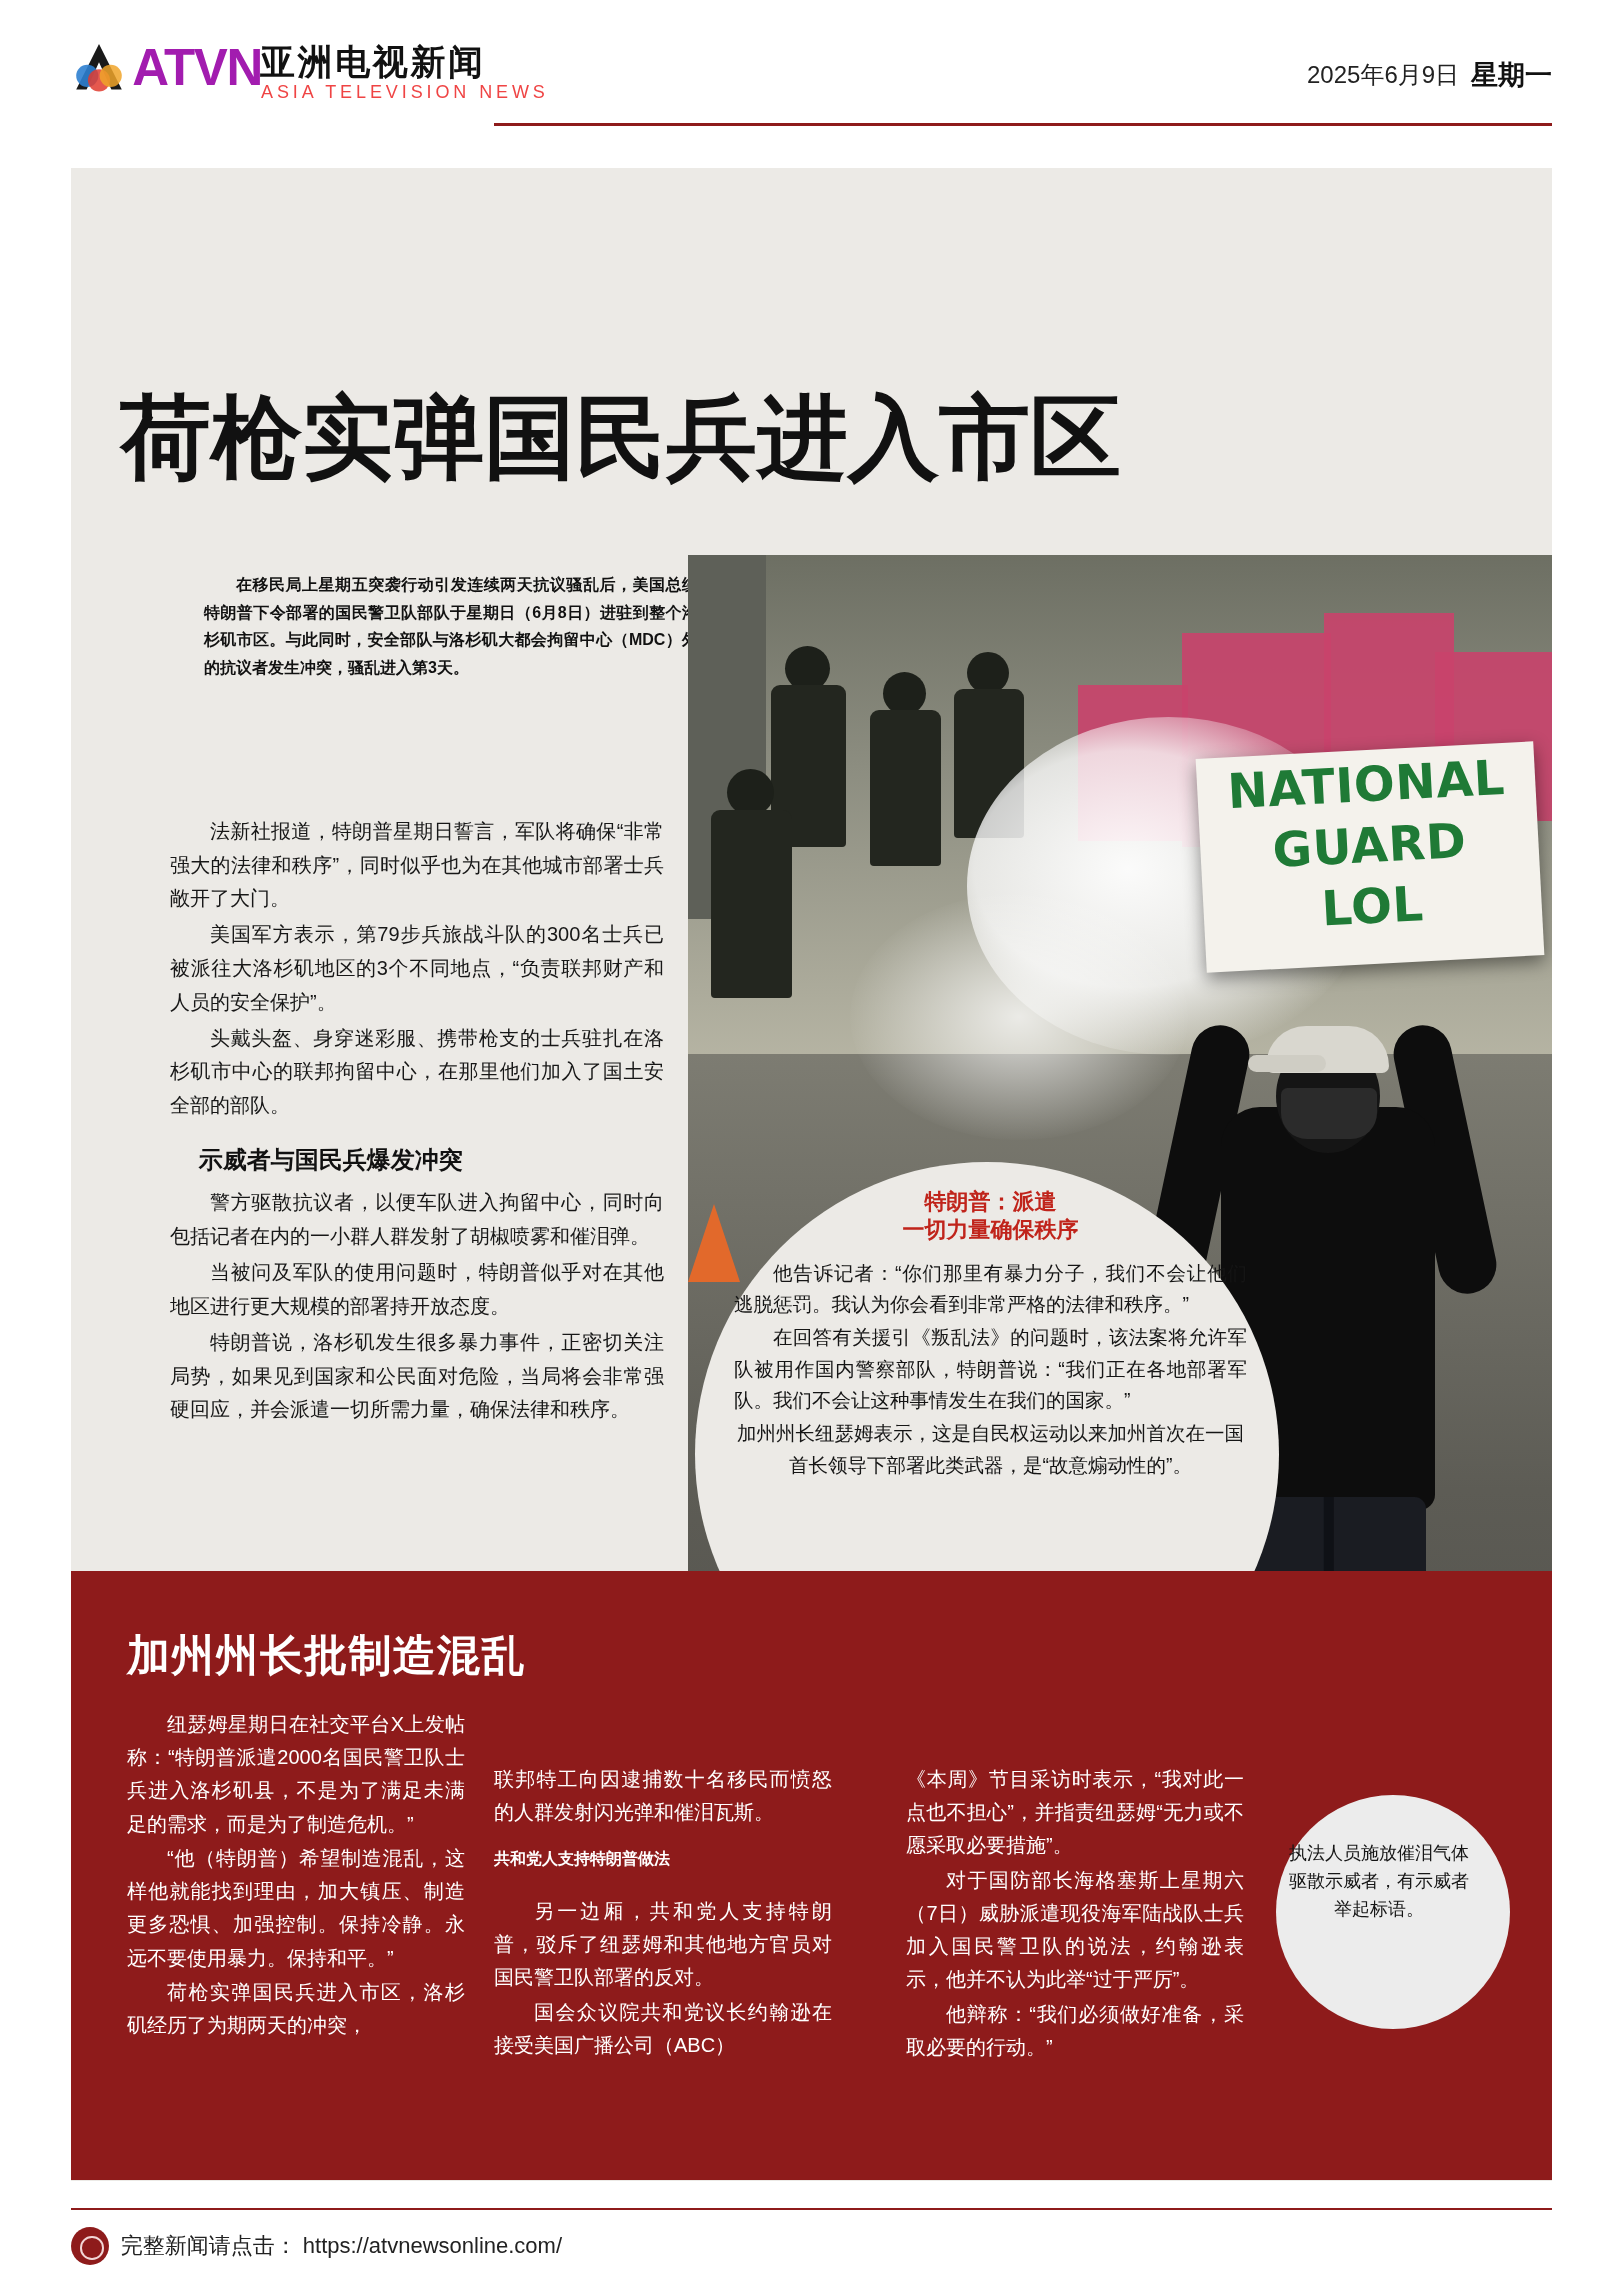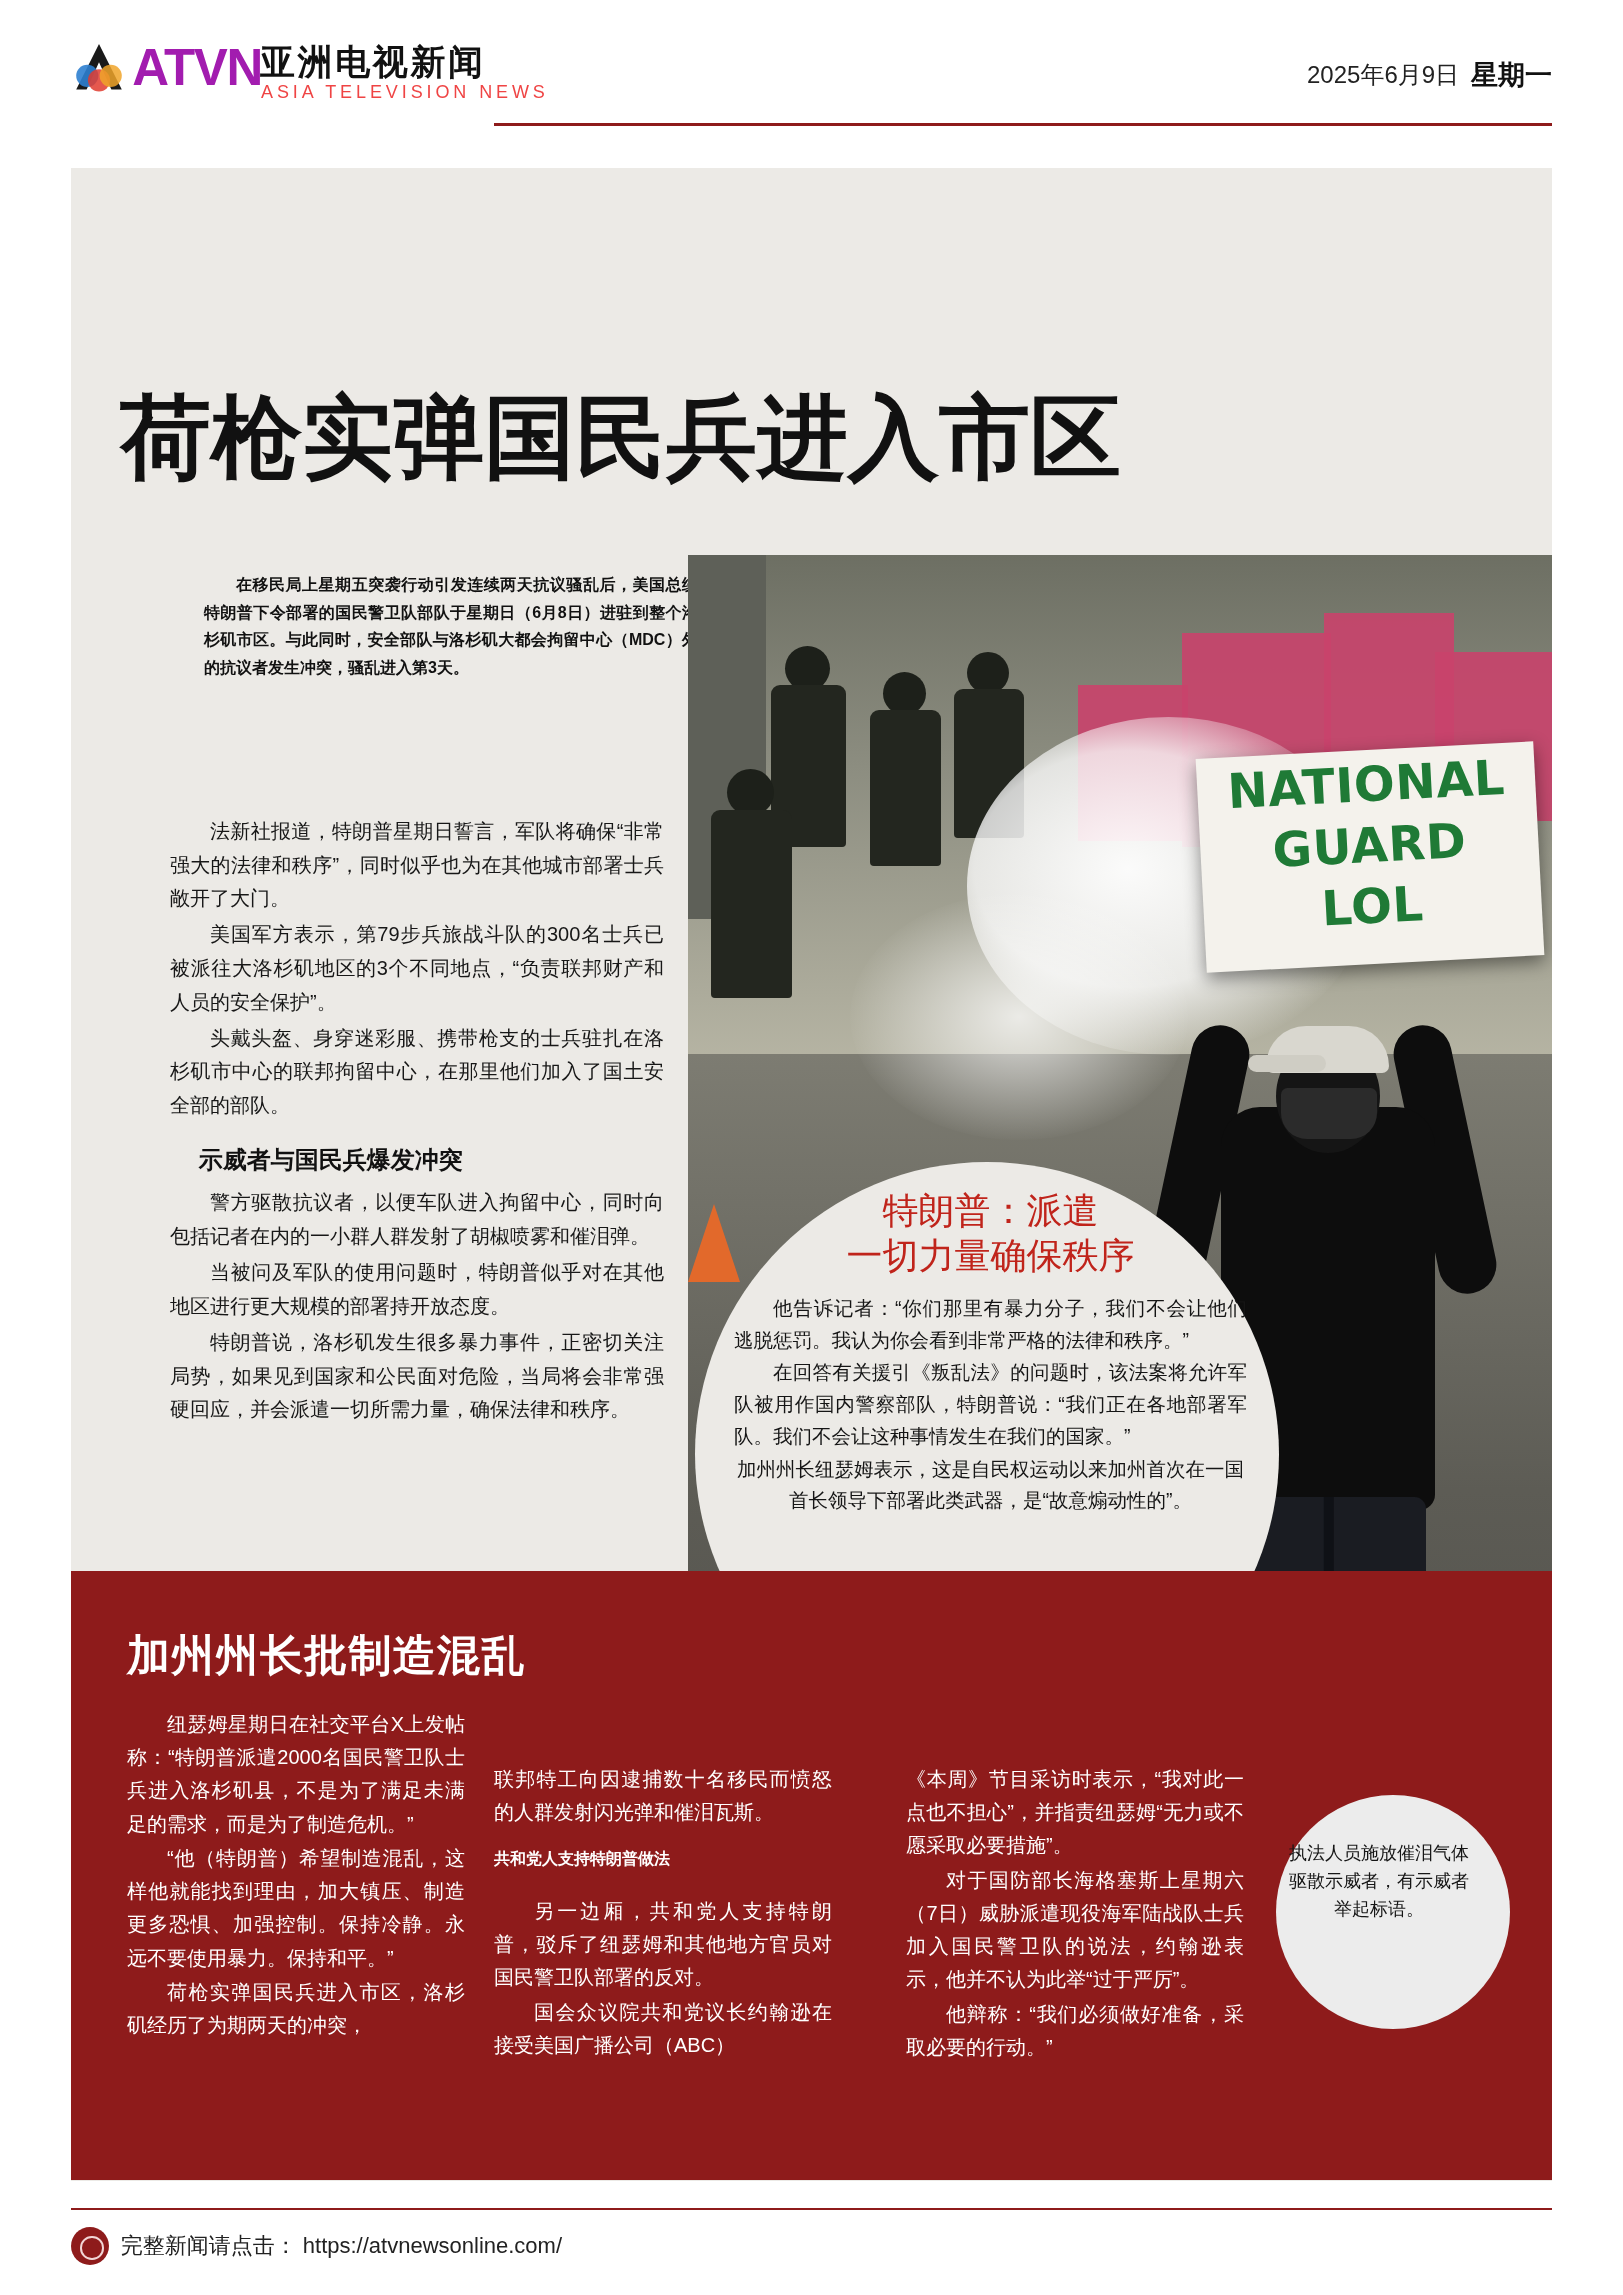--- a/index.html
+++ b/index.html
@@ -63,21 +63,21 @@
   .p-shoe-r{position:absolute;left:195px;top:1019px;width:104px;height:45px;background:#2c2c2c;border-radius:19.5px 10.4px 9px 9px;}
   .umbrella{position:absolute;left:149px;top:753px;width:195px;height:97px;border-radius:97px 97px 0 0;
     background:conic-gradient(from 200deg at 50% 100%,#e03b2f 0deg,#f0a52a 40deg,#f2e33c 75deg,#54b44a 110deg,#2e7fd0 145deg,#6b3fa0 180deg);
     transform:rotate(-8deg);}
   .cone{position:absolute;left:0;top:649px;width:0;height:0;border-left:26px solid transparent;border-right:26px solid transparent;border-bottom:78px solid #e2692b;}
   .wall-left{position:absolute;left:0;top:0;width:78px;height:364px;background:#5e6058;}
 
   
   .bubble{position:absolute;left:695px;top:1162px;width:584px;height:584px;border-radius:50%;background:#eceae6;}
   .bubble-inner{position:absolute;left:734px;top:1188px;width:513px;}
-  .bubble-head{font-size:36px;font-weight:normal;color:#c0241b;line-height:1.26;text-align:center;}
+  .bubble-head{font-size:22px;font-weight:bold;color:#c0241b;line-height:1.26;text-align:center;}
   .bubble-body{margin-top:14.3px;font-size:19.5px;line-height:1.62;color:#151515;text-align:justify;}
   .bubble-body p{margin:0 0 1.3px 0;text-indent:2em;}
   .bubble-body p.c{text-align:center;text-indent:0;}
 
   
   .redband{position:absolute;left:71px;top:1571px;width:1481px;height:609px;background:#8e1b1b;}
   .red-head{position:absolute;left:127px;top:1627px;font-size:43px;font-weight:bold;color:#fff;letter-spacing:1.3px;}
   .redcol{position:absolute;font-size:20px;line-height:1.66;color:#fff;text-align:justify;}
   .redcol p{margin:0 0 1.3px 0;text-indent:2em;}
   .redcol h3{margin:17px 0 22px 0;font-size:16px;font-weight:bold;text-indent:0;}

